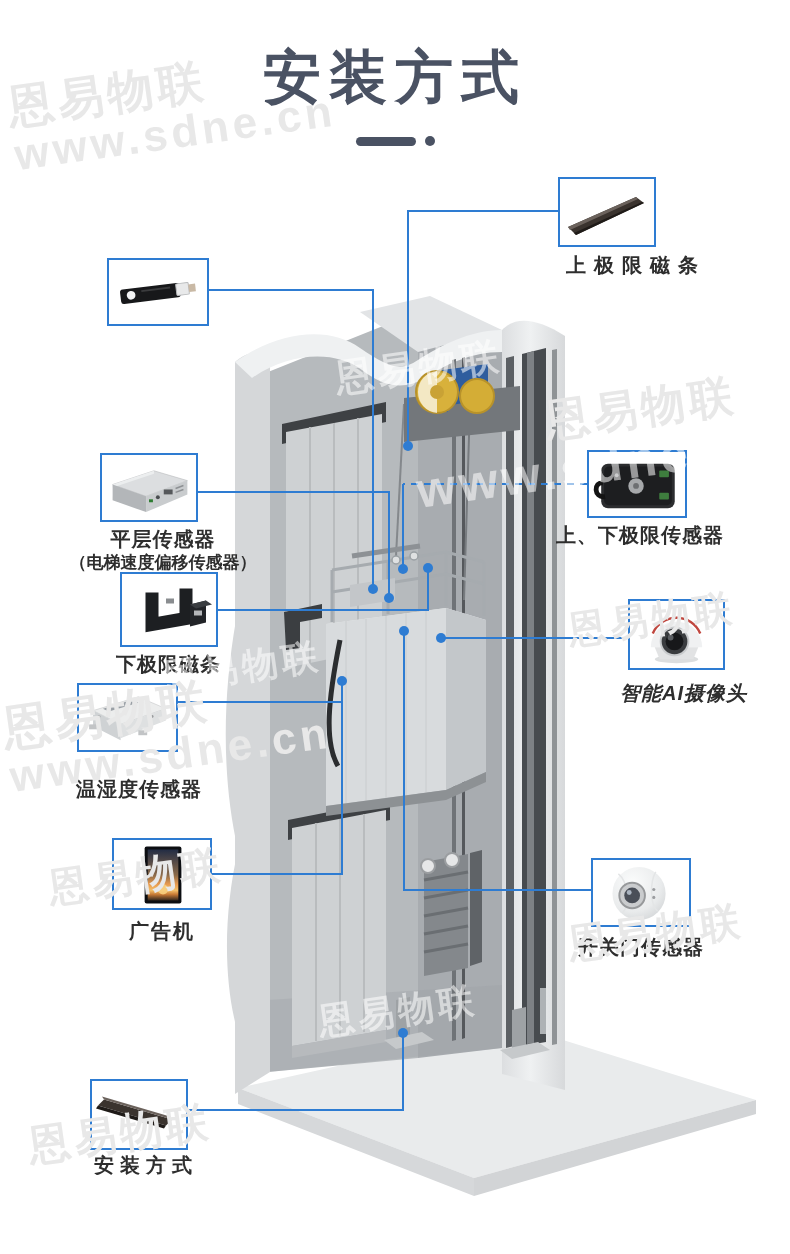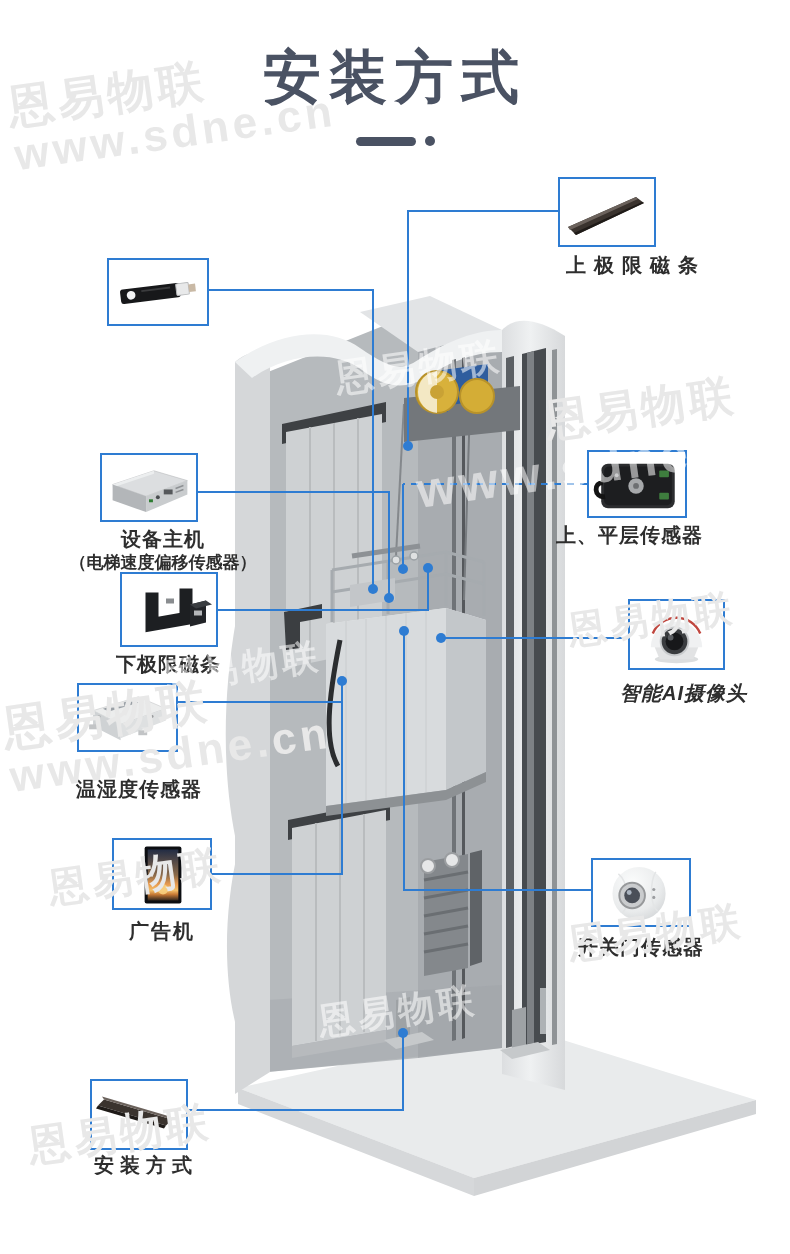--- a/index.html
+++ b/index.html
@@ -225,21 +225,21 @@
       <polygon points="10,28 52,14 52,17 10,31" fill="#eceeef"></polygon>
       <polygon points="10,28 44,40 44,56 10,44" fill="#b3b6b9"></polygon>
       <polygon points="44,40 86,24 86,38 44,56" fill="#c9ccce"></polygon>
       <rect x="62" y="33" width="9" height="5" fill="#55585b"></rect>
       <circle cx="56" cy="41" r="2" fill="#4a4d50"></circle>
       <rect x="47" y="43" width="4" height="3" fill="#2e7d32"></rect>
       <line x1="74" y1="32" x2="82" y2="29" stroke="#8d9093" stroke-width="1.5"></line>
       <line x1="74" y1="36" x2="82" y2="33" stroke="#8d9093" stroke-width="1.5"></line>
     </svg>
   </div>
-  <div class="co-label center" style="left:60px;top:526px;width:206px;">设备主机</div>
+  <div class="co-label center" style="left:60px;top:526px;width:206px;">平层传感器</div>
   <div class="co-label center" style="left:40px;top:551px;width:246px;font-size:17px;letter-spacing:0;">（电梯速度偏移传感器）</div>
 
   <div class="co-box" style="left:120px;top:572px;width:98px;height:75px;">
     <svg width="94" height="67" viewBox="0 0 94 62">
       <path d="M30,14 L30,46 L64,40 L64,10" fill="none" stroke="#1d1f22" stroke-width="13"></path>
       <rect x="44" y="20" width="8" height="5" fill="#8a8d90"></rect>
       <polygon points="68,26 84,22 84,44 68,48" fill="#222428"></polygon>
       <polygon points="68,26 84,22 90,26 74,30" fill="#3a3d41"></polygon>
       <rect x="72" y="32" width="8" height="5" fill="#cfd1d3" opacity="0.85"></rect>
     </svg>
@@ -283,21 +283,21 @@
       <rect x="10" y="10" width="76" height="46" rx="7" fill="#2c2d2f"></rect>
       <rect x="13" y="13" width="70" height="40" rx="5" fill="#1d1e20"></rect>
       <circle cx="46" cy="33" r="8" fill="#a7a9ab"></circle>
       <circle cx="46" cy="33" r="3" fill="#6d6f71"></circle>
       <rect x="70" y="17" width="10" height="7" rx="1" fill="#3e7d3e"></rect>
       <rect x="70" y="40" width="10" height="7" rx="1" fill="#3e7d3e"></rect>
       <path d="M12,30 C2,28 2,46 14,44" stroke="#141414" stroke-width="5" fill="none"></path>
       <circle cx="26" cy="22" r="2" fill="#8e9092"></circle>
     </svg>
   </div>
-  <div class="co-label" style="left:556px;top:522px;">上、平层传感器</div>
+  <div class="co-label" style="left:556px;top:522px;">上、下极限传感器</div>
 
   <div class="co-box" style="left:628px;top:599px;width:97px;height:71px;">
     <svg width="93" height="63" viewBox="0 0 94 62">
       <ellipse cx="47" cy="56" rx="22" ry="4" fill="#dcdedf"></ellipse>
       <path d="M21,44 A26,26 0 1 1 73,44 Z" fill="#f0f1f2"></path>
       <polygon points="25,44 69,44 64,56 30,56" fill="#e2e3e4"></polygon>
       <path d="M23,30 A26,26 0 0 1 71,30" stroke="#c0473f" stroke-width="2.5" fill="none"></path>
       <circle cx="45" cy="38" r="14" fill="#3a3c3f"></circle>
       <circle cx="45" cy="38" r="14" fill="none" stroke="#c9cbcd" stroke-width="2"></circle>
       <circle cx="45" cy="38" r="9" fill="#17181a"></circle>

